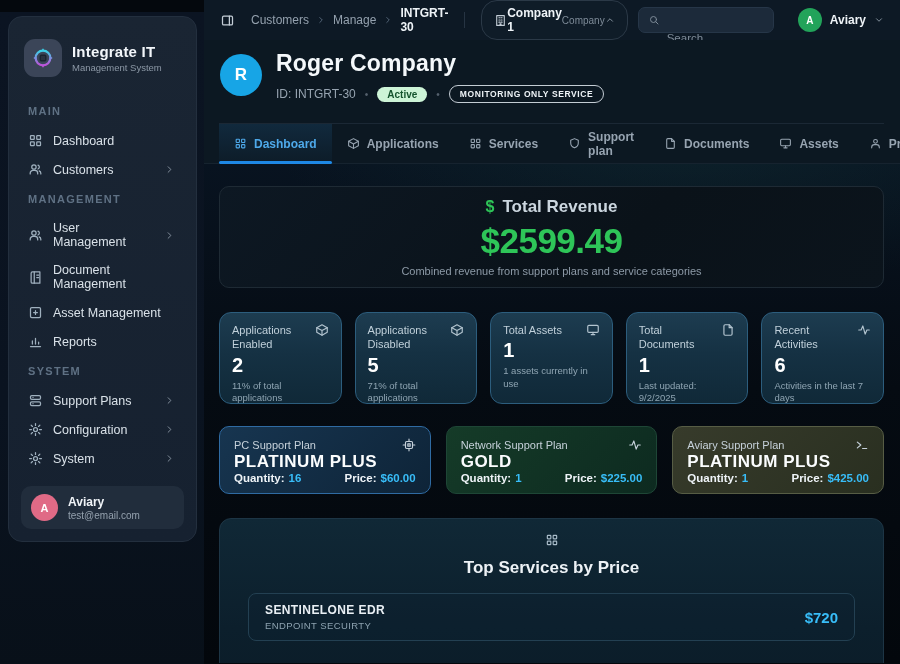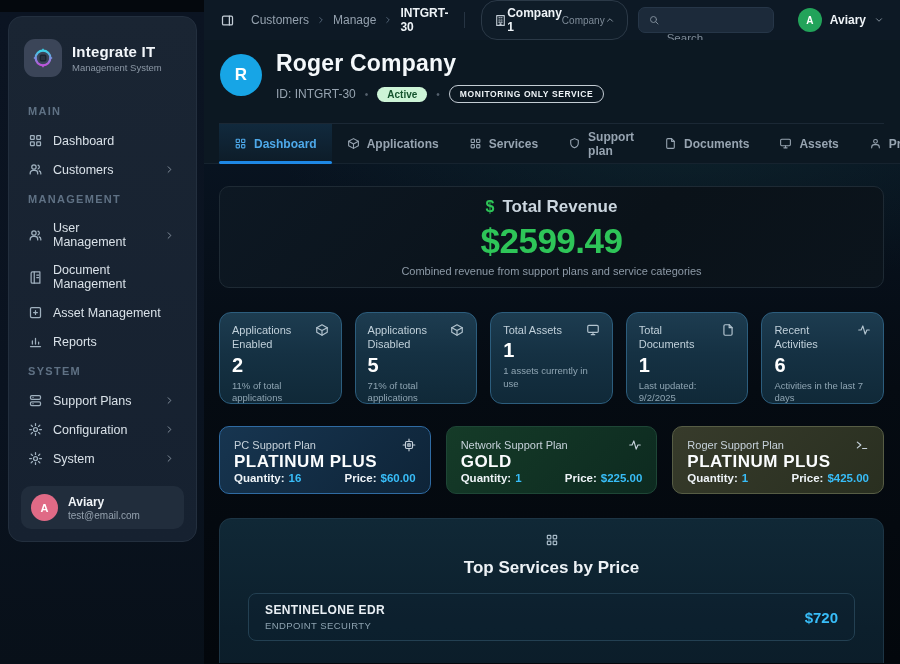--- a/index.html
+++ b/index.html
@@ -556,21 +556,21 @@
             </span>
         </div>
         <div class="plan-name">GOLD</div>
         <div class="plan-bottom">
           <span class="plan-kv"><span>Quantity:</span><span class="val">1</span></span>
           <span class="plan-kv"><span>Price:</span><span class="val">$225.00</span></span>
         </div>
       </div>
       <div class="plan-card olive">
         <div class="plan-top">
-          <span class="plan-cat">Roger Support Plan</span>
+          <span class="plan-cat">Aviary Support Plan</span>
           <span class="icon">
               <svg viewBox="0 0 24 24">
                 <path d="M4 7l6 5-6 5"></path>
                 <path d="M13 18h7"></path>
               </svg>
             </span>
         </div>
         <div class="plan-name">PLATINUM PLUS</div>
         <div class="plan-bottom">
           <span class="plan-kv"><span>Quantity:</span><span class="val">1</span></span>

